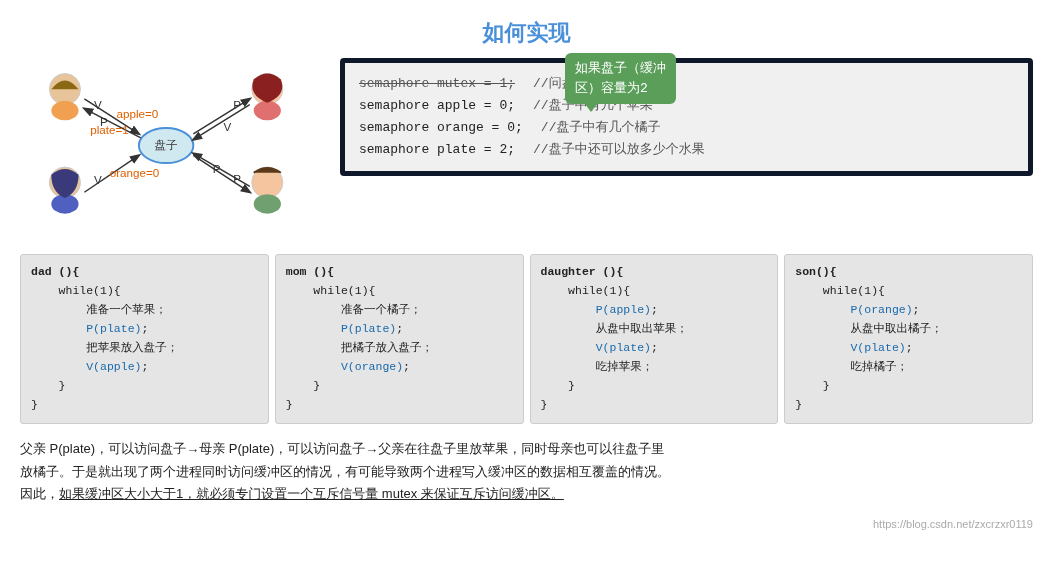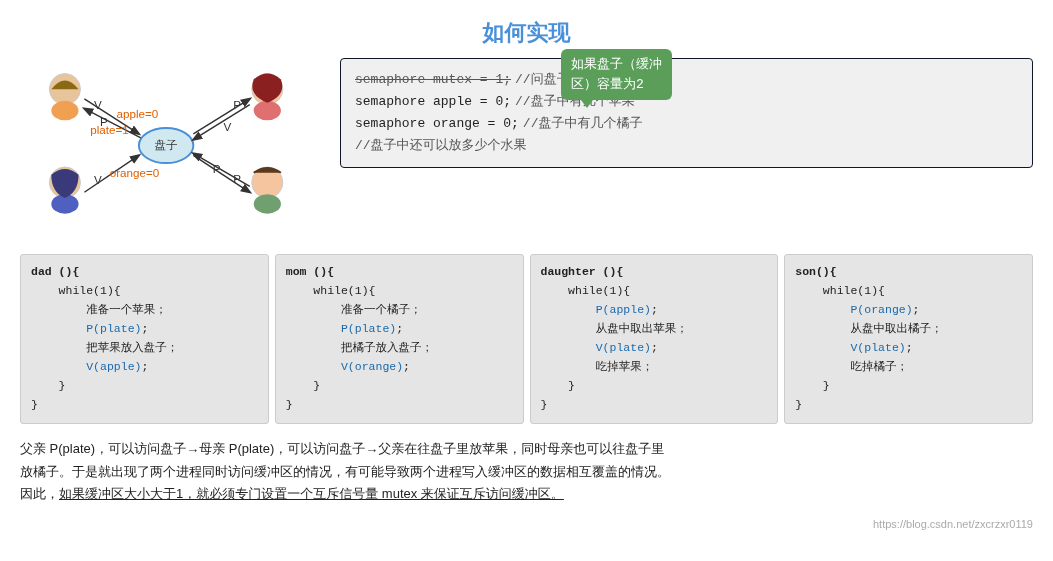--- a/index.html
+++ b/index.html
@@ -37,21 +37,21 @@
     }
 
     .diagram-svg {
       width: 300px;
       height: 180px;
     }
 
     .code-panel {
       flex: 1;
       background: #f0f0f0;
-      border: 1px solid #0f172a;
+      border: 5px solid #0f172a;
       border-radius: 4px;
       padding: 10px 14px;
       font-family: "Courier New", monospace;
       font-size: 13px;
       position: relative;
       line-height: 1.7;
     }
 
     .code-panel .strike {
       text-decoration: line-through;
@@ -81,21 +81,21 @@
       position: absolute;
       bottom: -8px;
       left: 20px;
       border-width: 8px 6px 0 6px;
       border-style: solid;
       border-color: #5a9e5a transparent transparent transparent;
     }
 
     .code-row {
       display: flex;
-      gap: 4px;
+      gap: 18px;
     }
 
     
     .code-blocks {
       display: flex;
       gap: 6px;
       margin-bottom: 14px;
     }
 
     .code-block {
@@ -203,20 +203,21 @@
     </div>
     <div class="code-row">
       <span>semaphore apple = 0;</span>
       <span class="comment">//盘子中有几个苹果</span>
     </div>
     <div class="code-row">
       <span>semaphore orange = 0;</span>
       <span class="comment">//盘子中有几个橘子</span>
     </div>
     <div class="code-row">
+      <span>semaphore plate = 2;</span>
       <span class="comment">//盘子中还可以放多少个水果</span>
     </div>
   </div>
 </div>
 
 <div class="code-blocks">
 <div class="code-block">
       <div><strong>dad (){</strong></div>
       <div style="white-space:pre">    while(1){</div>
       <div style="white-space:pre">        准备一个苹果；</div>

